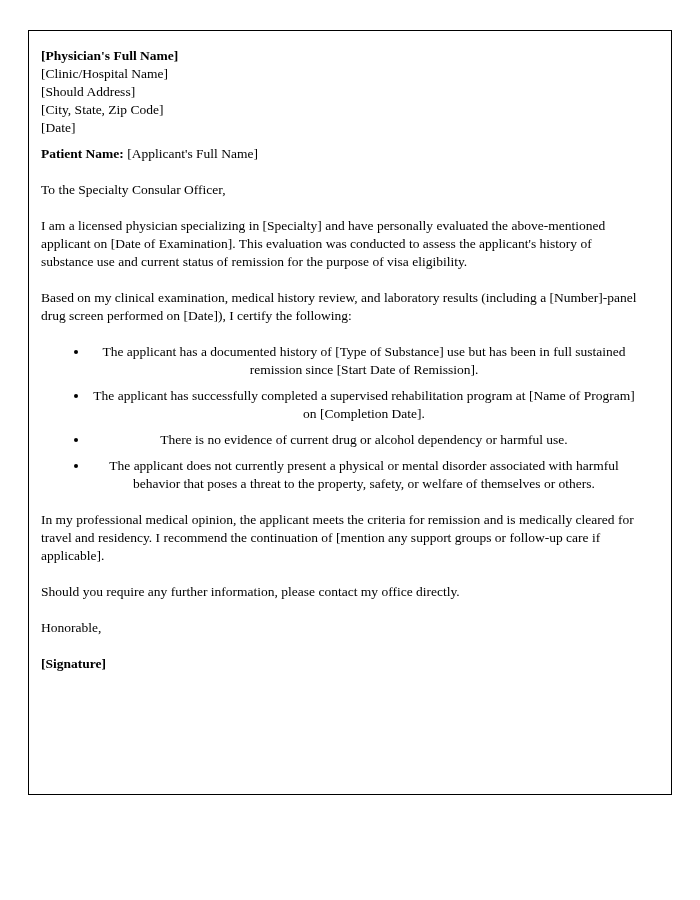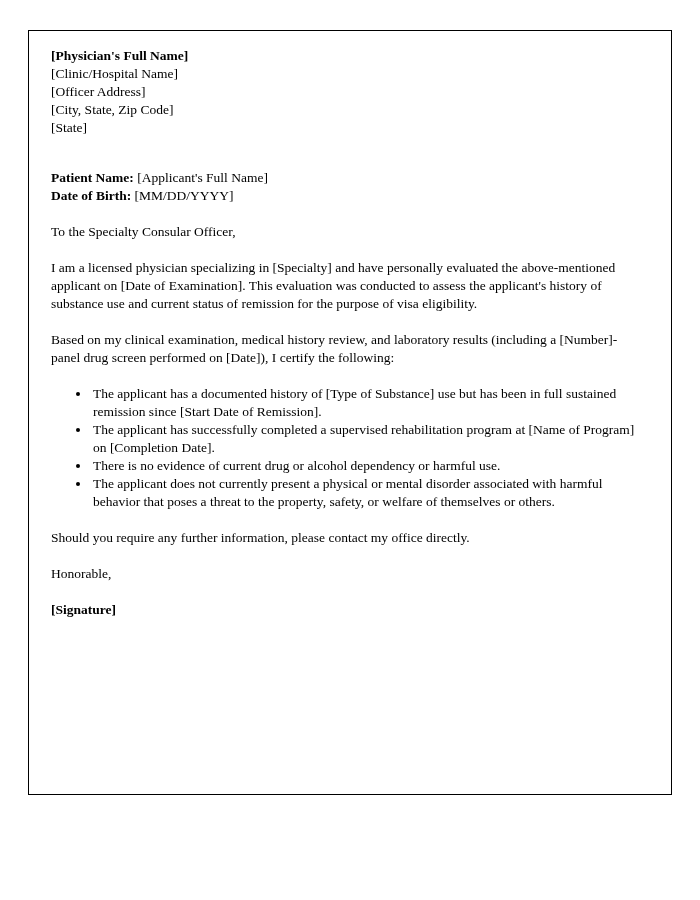--- a/index.html
+++ b/index.html
@@ -10,71 +10,72 @@
   }
   body {
     width: 700px;
     height: 900px;
     font-family: "Liberation Serif", serif;
     color: #000000;
   }
   .document {
     margin: 30px 28px 0 28px;
     border: 1px solid #000000;
-    padding: 16px 26px 20px 22px;
+    padding: 16px 26px 20px 12px;
     min-height: 765px;
     font-size: 13.5px;
     line-height: 18px;
   }
   .line { margin: 0; }
   .b { font-weight: bold; }
   p.para { margin: 18px 0; }
-  .block-gap { margin-top: 32px; }
+  .block-gap { margin-top: 8px; }
   ul.bullet-list {
     margin: 18px 0;
     padding-left: 40px;
   }
   ul.bullet-list li {
-    margin: 0;
+    margin: 8px;
     padding-left: 2px;
+    text-align: center;
   }
   .sig-block { margin-top: 18px; font-weight: bold; }
 </style>
 </head>
 <body>
 
 <div class="document">
 
   <div>
     <div class="line b">[Physician's Full Name]</div>
     <div class="line">[Clinic/Hospital Name]</div>
-    <div class="line">[Officer Address]</div>
+    <div class="line">[Should Address]</div>
     <div class="line">[City, State, Zip Code]</div>
-    <div class="line">[State]</div>
+    <div class="line">[Date]</div>
   </div>
 
 
   <div class="block-gap">
     <div class="line"><span class="b">Patient Name:</span><span> [Applicant's Full Name]</span></div>
-    <div class="line"><span class="b">Date of Birth:</span><span> [MM/DD/YYYY]</span></div>
   </div>
 
   <p class="para">To the Specialty Consular Officer,</p>
 
   <p class="para">I am a licensed physician specializing in [Specialty] and have personally evaluated the above-mentioned applicant on [Date of Examination]. This evaluation was conducted to assess the applicant's history of substance use and current status of remission for the purpose of visa eligibility.</p>
 
   <p class="para">Based on my clinical examination, medical history review, and laboratory results (including a [Number]-panel drug screen performed on [Date]), I certify the following:</p>
 
   <ul class="bullet-list">
     <li>The applicant has a documented history of [Type of Substance] use but has been in full sustained remission since [Start Date of Remission].</li>
     <li>The applicant has successfully completed a supervised rehabilitation program at [Name of Program] on [Completion Date].</li>
     <li>There is no evidence of current drug or alcohol dependency or harmful use.</li>
     <li>The applicant does not currently present a physical or mental disorder associated with harmful behavior that poses a threat to the property, safety, or welfare of themselves or others.</li>
   </ul>
 
+  <p class="para">In my professional medical opinion, the applicant meets the criteria for remission and is medically cleared for travel and residency. I recommend the continuation of [mention any support groups or follow-up care if applicable].</p>
 
   <p class="para">Should you require any further information, please contact my office directly.</p>
 
   <p class="para">Honorable,</p>
 
   <div class="sig-block">[Signature]</div>
 
 </div>
 
 </body></html>

